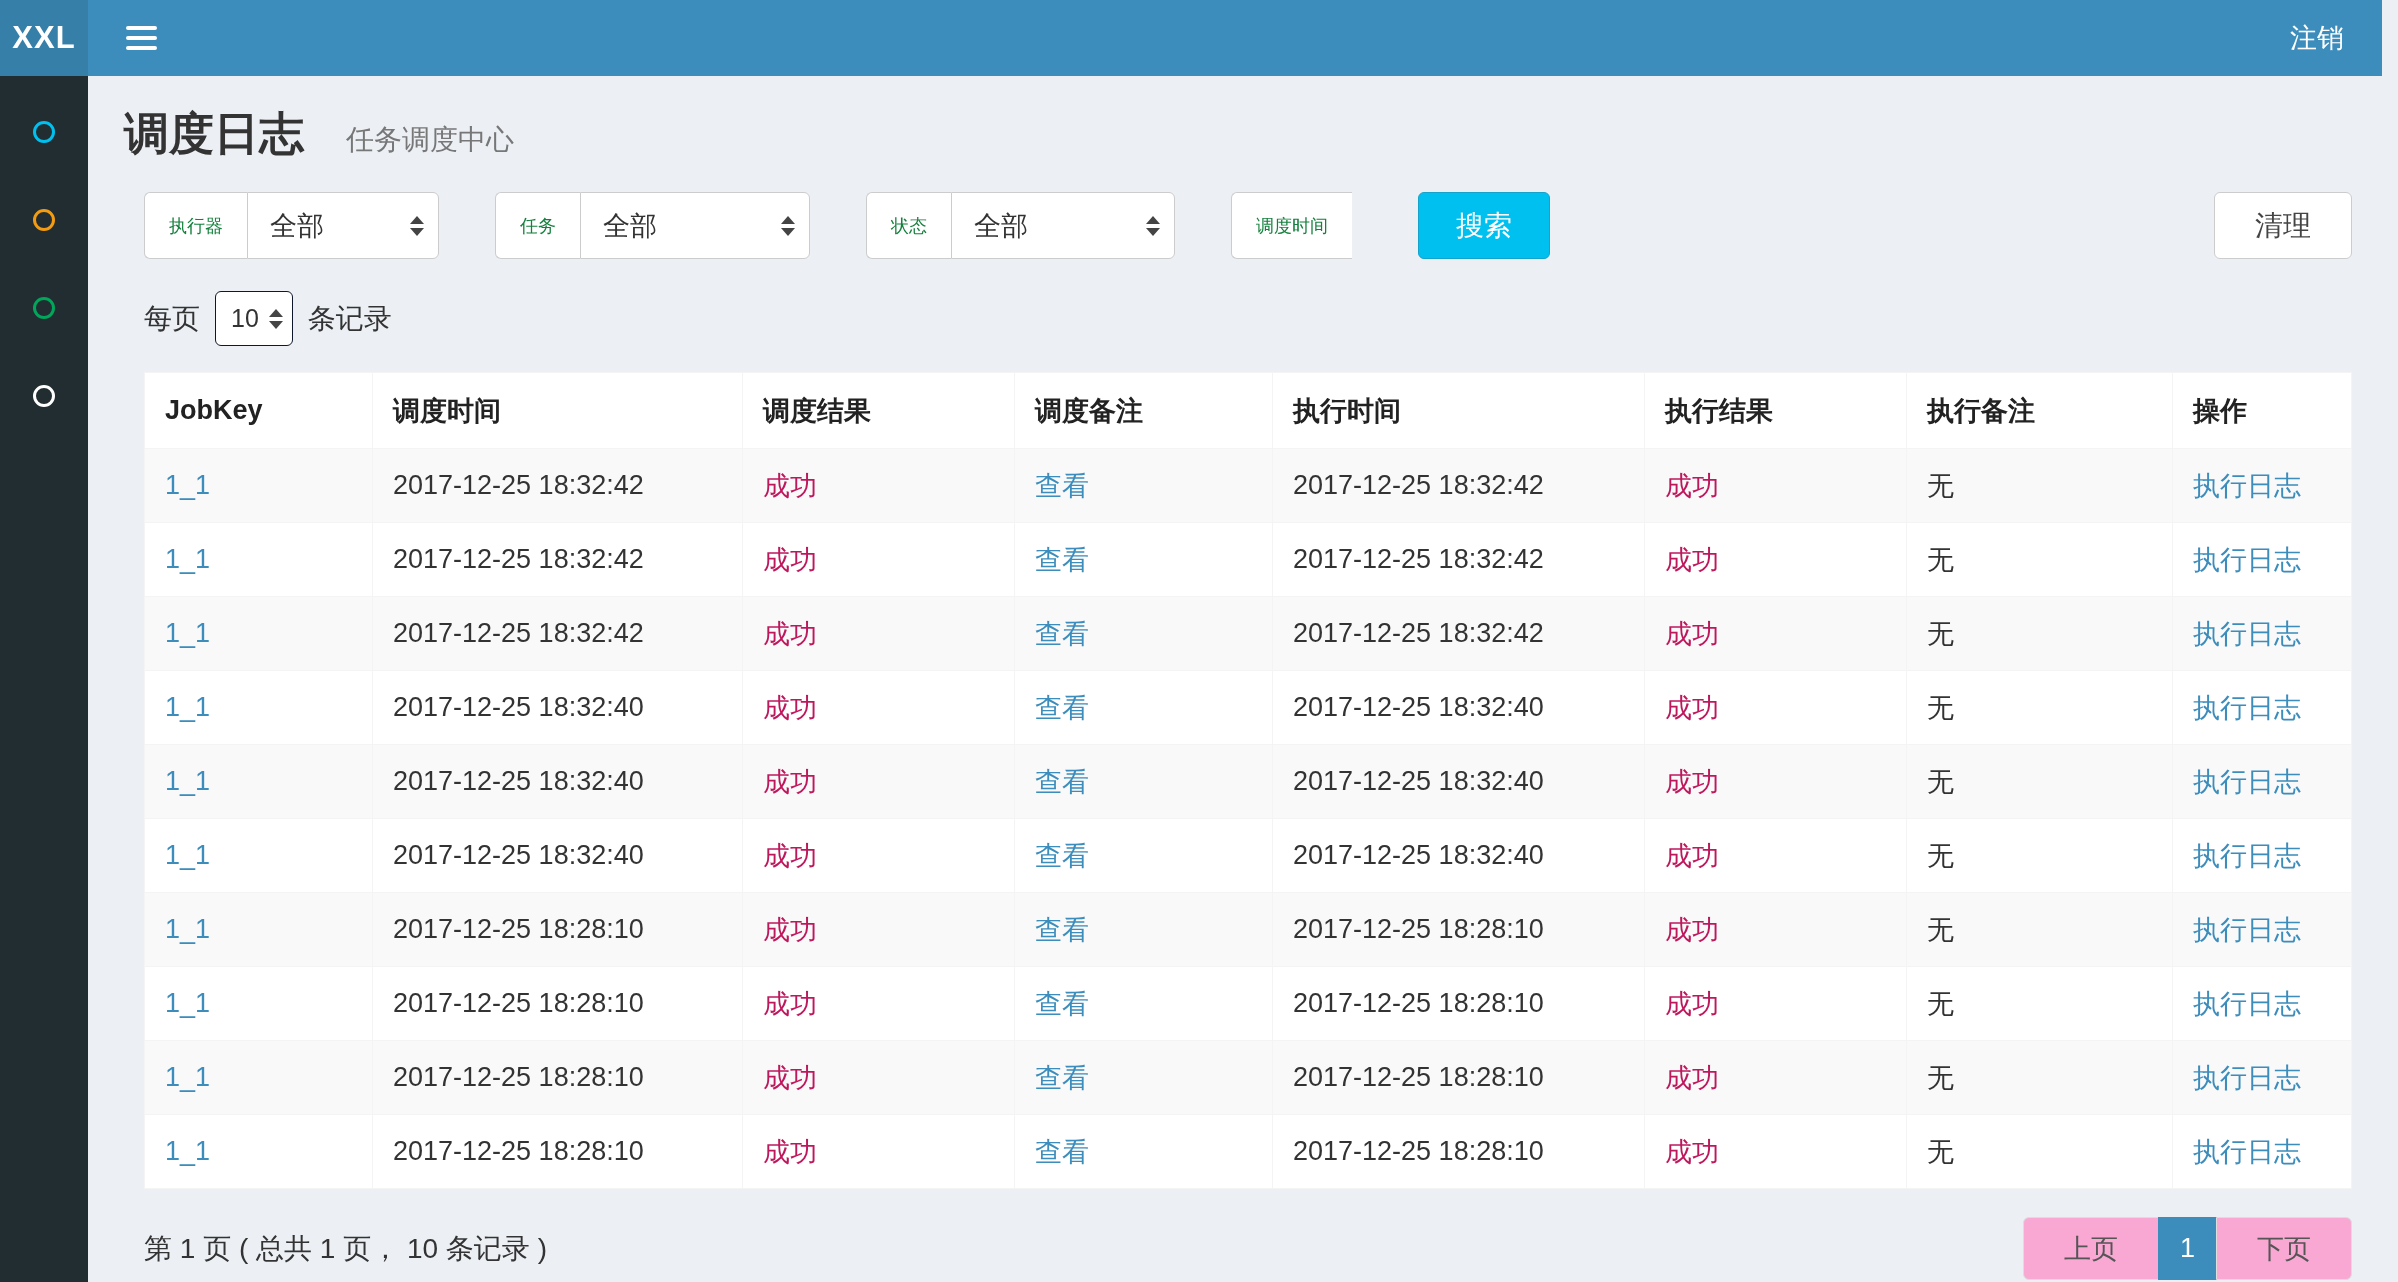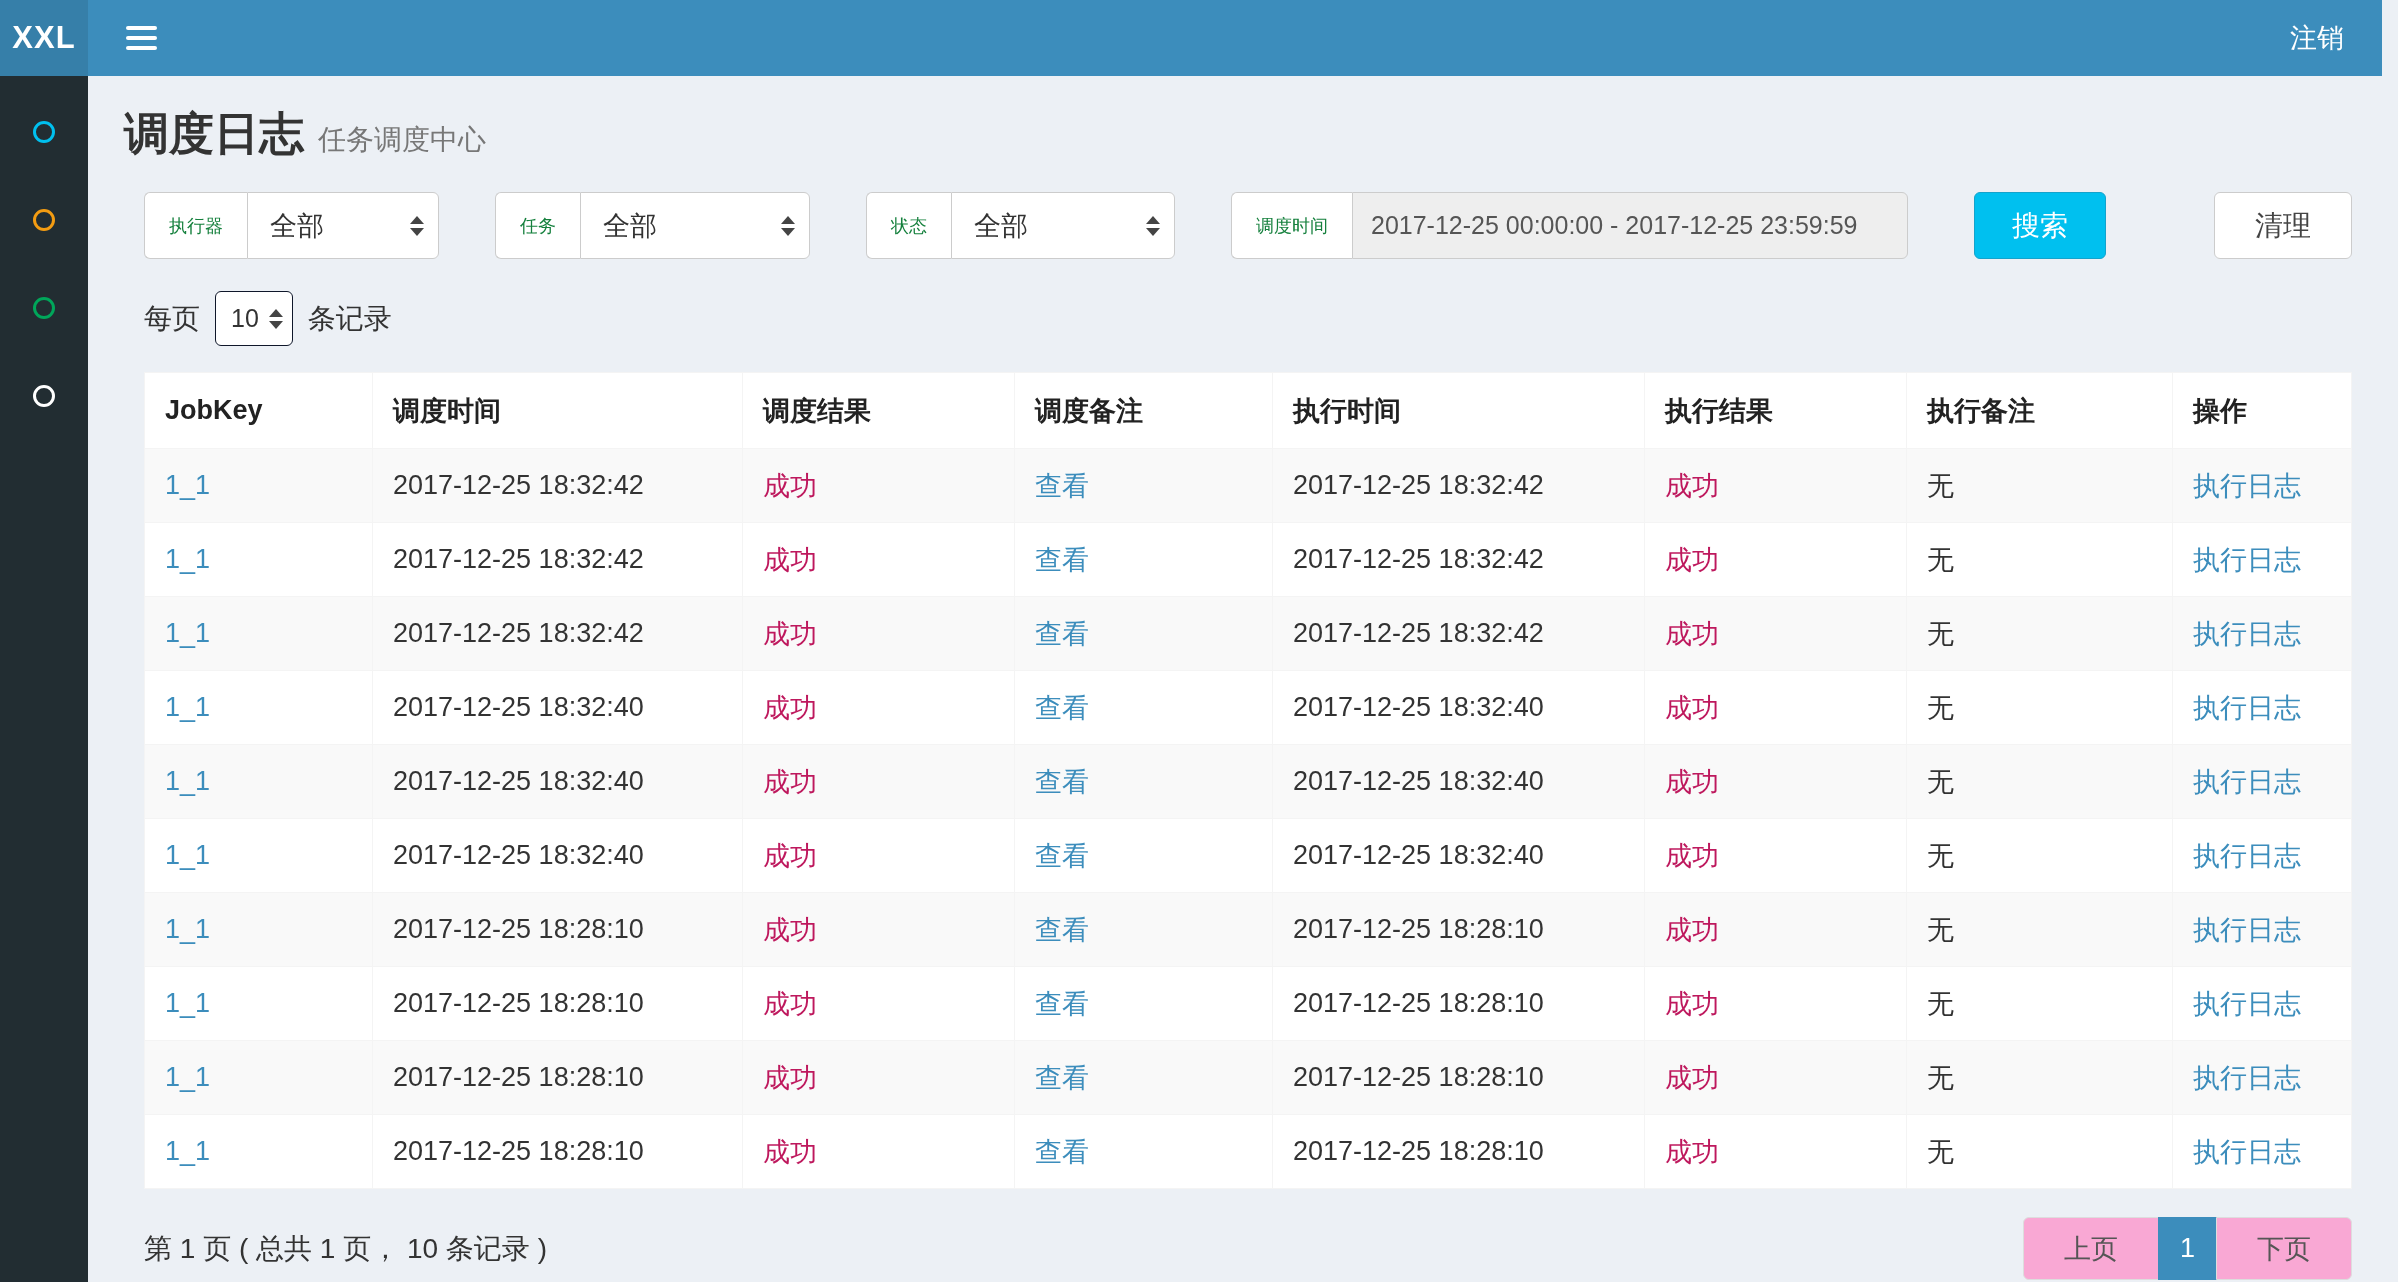--- a/index.html
+++ b/index.html
@@ -18,21 +18,21 @@
   .hamburger span { display:block; height:4px; background:#fff; border-radius:2px; }
   .logout { color:#fff; font-size:27px; text-decoration:none; cursor:pointer; }
 
   
   .sidebar { position:absolute; top:76px; left:0; bottom:0; width:88px; background:#222d32; padding-top:12px; z-index:2; }
   .side-item { height:88px; display:flex; align-items:center; justify-content:center; cursor:pointer; }
   .circle { width:22px; height:22px; border:3px solid #fff; border-radius:50%; }
 
   
   .main { position:absolute; top:76px; left:88px; right:0; bottom:0; }
-  .content-header { padding:28px 46px 0 36px; display:flex; align-items:baseline; }
+  .content-header { padding:28px 46px 0 36px; display:flex; align-items:baseline;gap:28px; }
   .page-title { font-size:45px; font-weight:700; color:#333; }
   .page-subtitle { font-size:28px; color:#777; font-weight:400; margin-left:14px; }
   .content-body { padding:28px 46px 0 56px; }
 
   
   .filter-bar { display:flex; align-items:center; margin-bottom:32px; }
   .input-group { display:flex; height:67px; margin-right:56px; }
   .ig-addon { display:flex; align-items:center; padding:0 24px; background:#fff; border:1px solid #ccc; border-right:0; border-radius:6px 0 0 6px; font-size:18px; color:#15803d; white-space:nowrap; }
   .ig-select { display:flex; align-items:center; justify-content:space-between; background:#fff; border:1px solid #ccc; border-radius:0 6px 6px 0; padding:0 14px 0 22px; font-size:27px; color:#333; cursor:pointer; }
   .w-exec { width:192px; } .w-job { width:230px; } .w-status { width:224px; }
@@ -149,21 +149,20 @@
             <span>全部</span>
             <span class="stepper">
                 <i class="up"></i>
                 <i class="down"></i>
               </span>
           </div>
         </div>
 
         <div class="input-group">
           <span class="ig-addon">调度时间</span>
-          <div class="time-input">2017-12-25 00:00:00 - 2017-12-25 23:59:59</div>
         </div>
 
         <button class="btn btn-search">搜索</button>
         <button class="btn btn-clear">清理</button>
       </div>
 
       <div class="pagesize-row">
         <span>每页</span>
         <div class="pagesize-select">
           <span>10</span>

